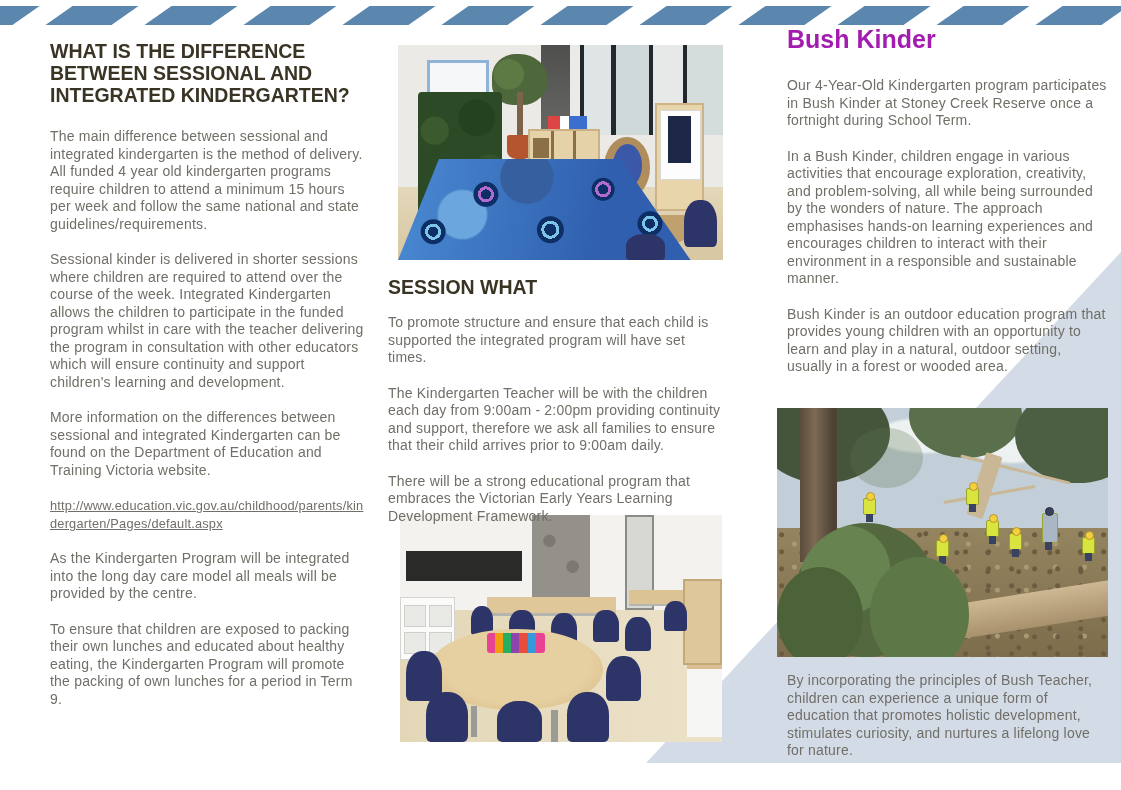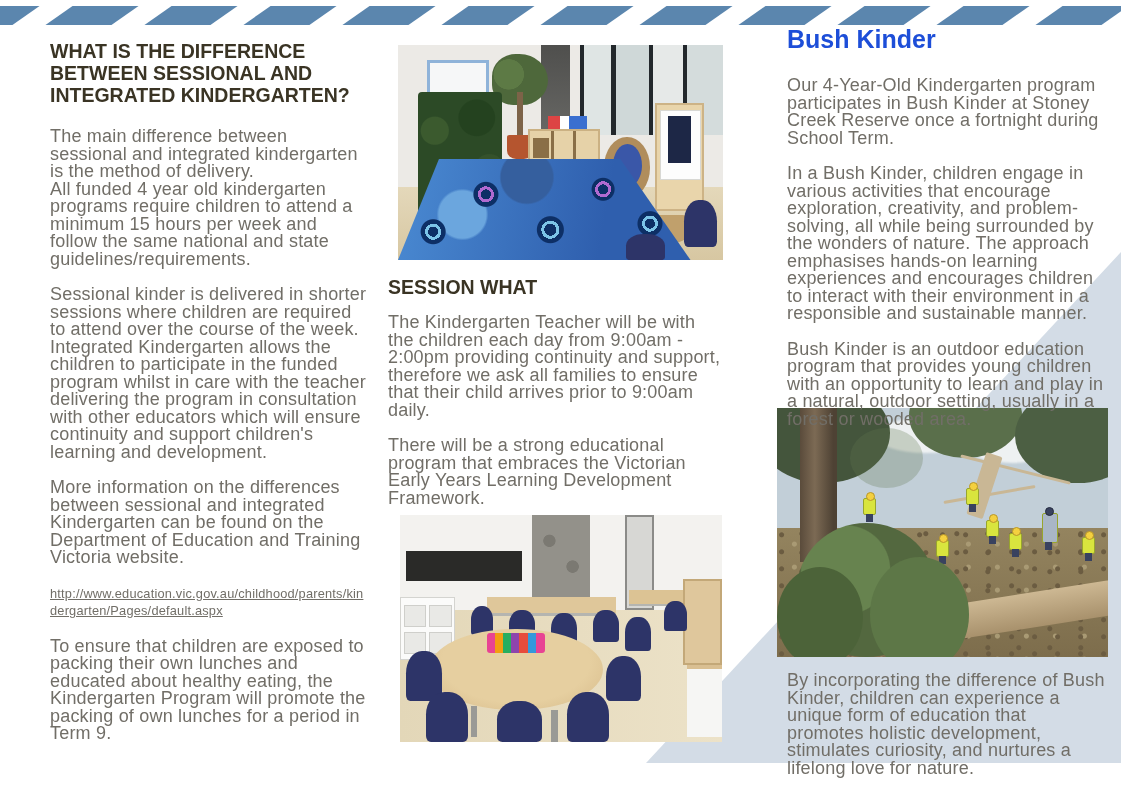--- a/index.html
+++ b/index.html
@@ -13,22 +13,22 @@
             clip-path:polygon(1121px 252px,1121px 763px,646px 763px);}
   
   .col{position:absolute;z-index:2;}
   .col-left{left:37px;top:40px;width:318px;margin-left:13px;}
   .col-mid-text{left:388px;top:276px;width:337px;}
   .col-right-top{left:787px;top:25px;width:320px;}
   .col-right-bottom{left:787px;top:672px;width:318px;}
   h2.sec{margin:0 0 22px 0;font-size:19.5px;line-height:22px;font-weight:bold;
          color:#3a3424;letter-spacing:0;}
   h2.sec-mid{margin:0 0 16px 0;}
-  h1.bush{margin:0 0 24px 0;font-size:25px;line-height:28px;font-weight:bold;color:#1d4ed8;}
-  p.body{margin:0 0 18px 0;font-size:18px;line-height:17.5px;color:#716e67;
+  h1.bush{margin:0 0 24px 0;font-size:25px;line-height:28px;font-weight:bold;color:#a21caf;}
+  p.body{margin:0 0 18px 0;font-size:14px;line-height:17.5px;color:#716e67;
          letter-spacing:0.2px;white-space:pre-line;}
   a.doc-link{display:block;margin:0 0 18px 0;font-size:12.8px;line-height:17.5px;color:#716e67;
          letter-spacing:0.2px;text-decoration:underline;word-break:break-all;cursor:pointer;}
   
   .photo{position:absolute;z-index:1;overflow:hidden;}
   .photo *{position:absolute;}
   .photo1{left:398px;top:45px;width:325px;height:215px;background:#eceae6;}
   .photo2{left:400px;top:515px;width:322px;height:227px;background:#f3f2ef;}
   .photo3{left:777px;top:408px;width:331px;height:249px;background:#c2cfd8;}
   
@@ -137,20 +137,21 @@
 
   <div class="triangle"></div>
 
   <div class="col col-left">
     <h2 class="sec">WHAT IS THE DIFFERENCE BETWEEN SESSIONAL AND INTEGRATED KINDERGARTEN?</h2>
     <p class="body">The main difference between sessional and integrated kindergarten is the method of delivery.
 All funded 4 year old kindergarten programs require children to attend a minimum 15 hours per week and follow the same national and state guidelines/requirements.</p>
     <p class="body">Sessional kinder is delivered in shorter sessions where children are required to attend over the course of the week. Integrated Kindergarten allows the children to participate in the funded program whilst in care with the teacher delivering the program in consultation with other educators which will ensure continuity and support children's learning and development.</p>
     <p class="body">More information on the differences between sessional and integrated Kindergarten can be found on the Department of Education and Training Victoria website.</p>
     <a class="doc-link">http://www.education.vic.gov.au/childhood/parents/kindergarten/Pages/default.aspx</a>
+    <p class="body">As the Kindergarten Program will be integrated into the long day care model all meals will be provided by the centre.</p>
     <p class="body">To ensure that children are exposed to packing their own lunches and educated about healthy eating, the Kindergarten Program will promote the packing of own lunches for a period in Term 9.</p>
   </div>
 
   <div class="photo photo1">
     <div class="p1-windows"></div>
     <div class="p1-rockwall"></div>
     <div class="p1-frame"></div>
     <div class="p1-floor"></div>
     <div class="p1-canopy"></div>
     <div class="p1-trunk"></div>
@@ -170,20 +171,21 @@
     <div class="p1-board"></div>
     <div class="p1-art"></div>
     <div class="p1-basket"></div>
     <div class="p1-rug"></div>
     <div class="p1-chair2 chair"></div>
     <div class="p1-chair3 chair"></div>
   </div>
 
   <div class="col col-mid-text">
     <h2 class="sec sec-mid">SESSION WHAT</h2>
+    <p class="body">To promote structure and ensure that each child is supported the integrated program will have set times.</p>
     <p class="body">The Kindergarten Teacher will be with the children each day from 9:00am - 2:00pm providing continuity and support, therefore we ask all families to ensure that their child arrives prior to 9:00am daily.</p>
     <p class="body">There will be a strong educational program that embraces the Victorian Early Years Learning Development Framework.</p>
   </div>
 
   <div class="photo photo2">
     <div class="p2-black"></div>
     <div class="p2-pin"></div>
     <div class="p2-door"></div>
     <div class="p2-floor"></div>
     <div class="p2-cubby">
@@ -239,16 +241,16 @@
     <div class="fig" style="left:48%;top:53%;"></div>
     <div class="fig" style="left:70%;top:50%;"></div>
     <div class="fig" style="left:92%;top:52%;"></div>
     <div class="fig adult" style="left:80%;top:42%;"></div>
     <div class="p3-shrub" style="left:6%;top:46%;width:42%;height:54%;"></div>
     <div class="p3-shrub" style="left:0%;top:64%;width:26%;height:40%;background:#4c6339;"></div>
     <div class="p3-shrub" style="left:28%;top:60%;width:30%;height:46%;background:#5d7747;"></div>
   </div>
 
   <div class="col col-right-bottom">
-    <p class="body">By incorporating the difference of Bush Kinder, children can experience a unique form of education that promotes holistic development, stimulates curiosity, and nurtures a lifelong love for nature.</p>
+    <p class="body">By incorporating the principles of Bush Teacher, children can experience a unique form of education that promotes holistic development, stimulates curiosity, and nurtures a lifelong love for nature.</p>
   </div>
 
 </div>
 
 </body></html>

